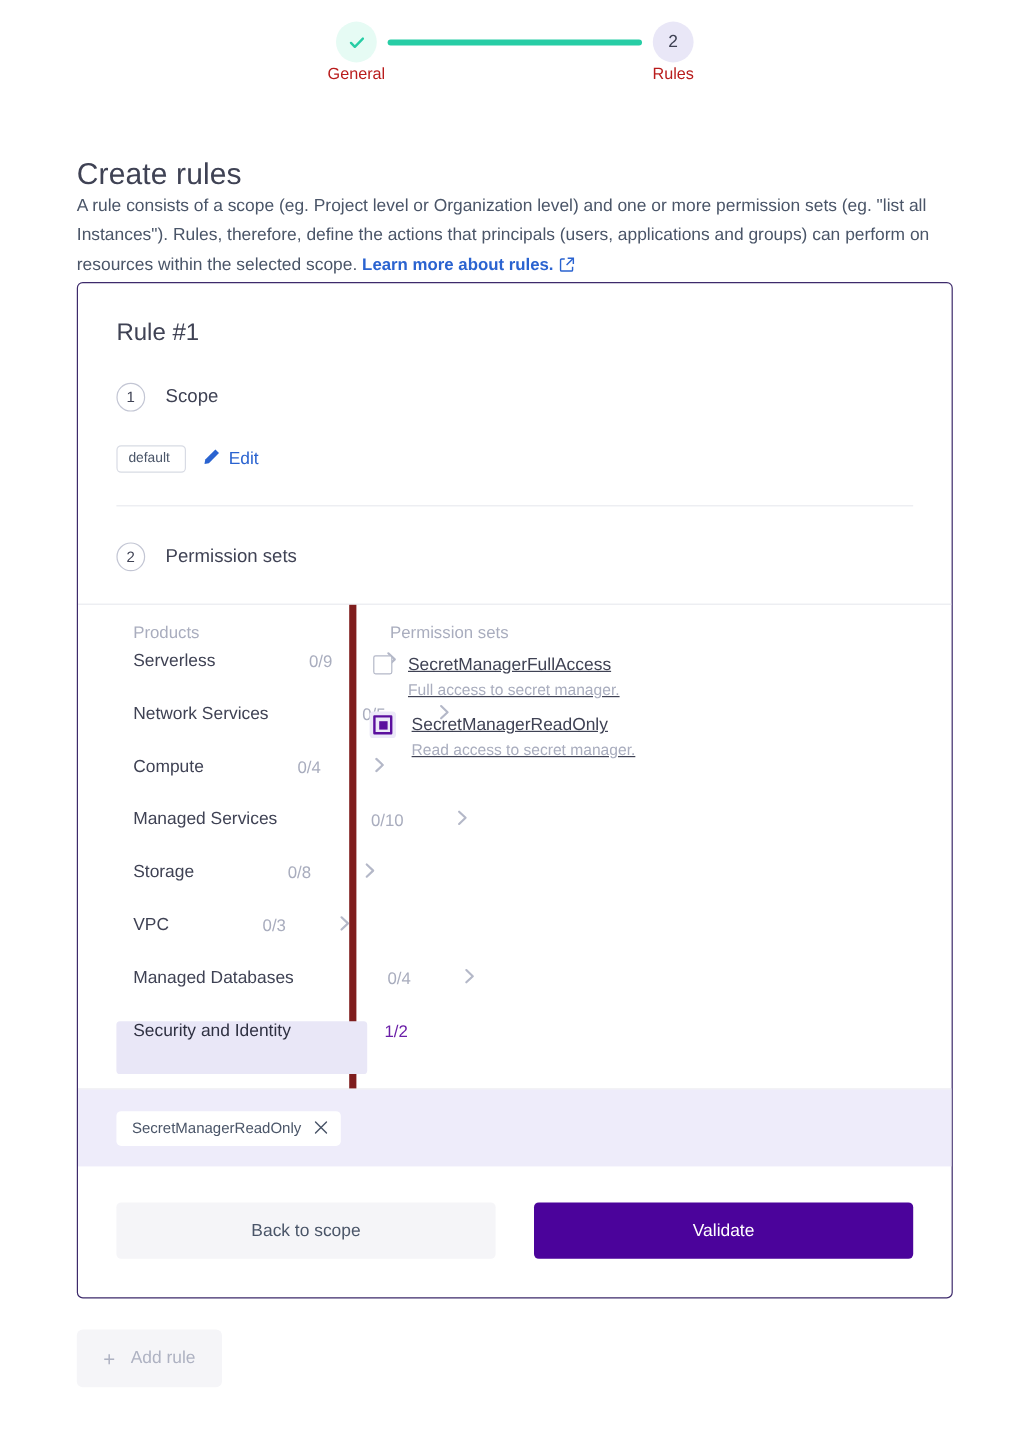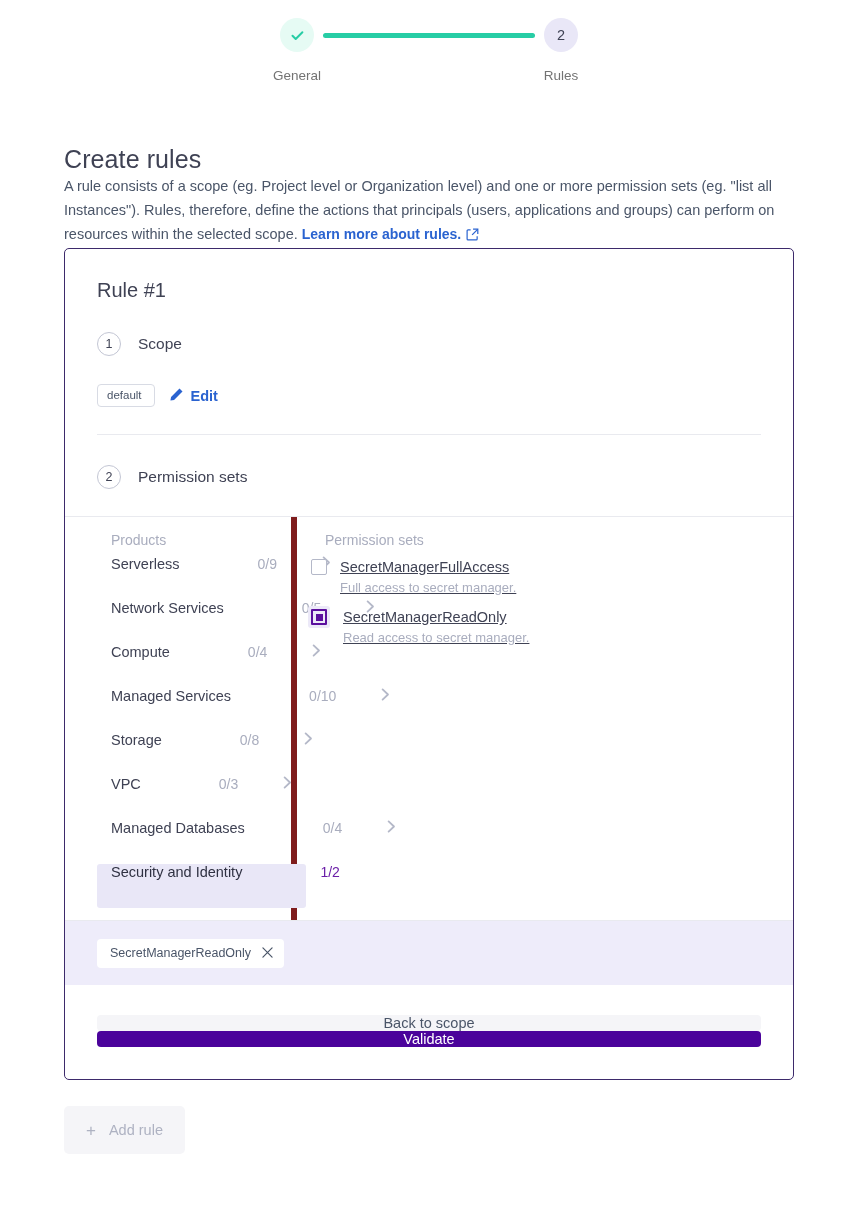--- a/index.html
+++ b/index.html
@@ -44,23 +44,23 @@
   .step-bubble.done {
     background: #e6fbf4;
   }
   .step-bubble.done svg { display: block; }
   .step-bubble.current {
     background: #e9e7f7;
     color: #3f4254;
     font-size: 14.5px;
   }
   .step-label {
-    margin-top: 16px;
+    margin-top: 2px;
     font-size: 13.5px;
-    color: #737373;
+    color: #b91c1c;
     white-space: nowrap;
   }
   .step-line {
     flex: 1 1 auto;
     height: 5px;
     border-radius: 3px;
     background: #27cda5;
     margin-top: 14.5px;
     margin-left: 6px;
     margin-right: 6px;
@@ -147,21 +147,21 @@
     font-size: 11.5px;
     color: #4a5568;
     background: #fff;
   }
   .edit-link {
     display: flex;
     align-items: center;
     gap: 7px;
     color: #2a63d0;
     font-size: 14.5px;
-    font-weight: bold;
+    font-weight: normal;
     cursor: pointer;
   }
 
   .divider {
     height: 1px;
     background: #e9eaef;
     margin-top: 27px;
   }
 
   
@@ -292,22 +292,22 @@
     font-size: 12.5px;
     color: #4a5568;
     display: flex;
     align-items: center;
     gap: 11px;
   }
   .chip-x { cursor: pointer; display: flex; align-items: center; }
 
   .card-actions {
     display: flex;
+    gap: 32px;
     padding: 30px 32px 32px 32px;
-    flex-direction: column;
   }
   .btn {
     flex: 1 1 0;
     height: 47px;
     border-radius: 4px;
     font-size: 14.5px;
     display: flex;
     align-items: center;
     justify-content: center;
     cursor: pointer;

